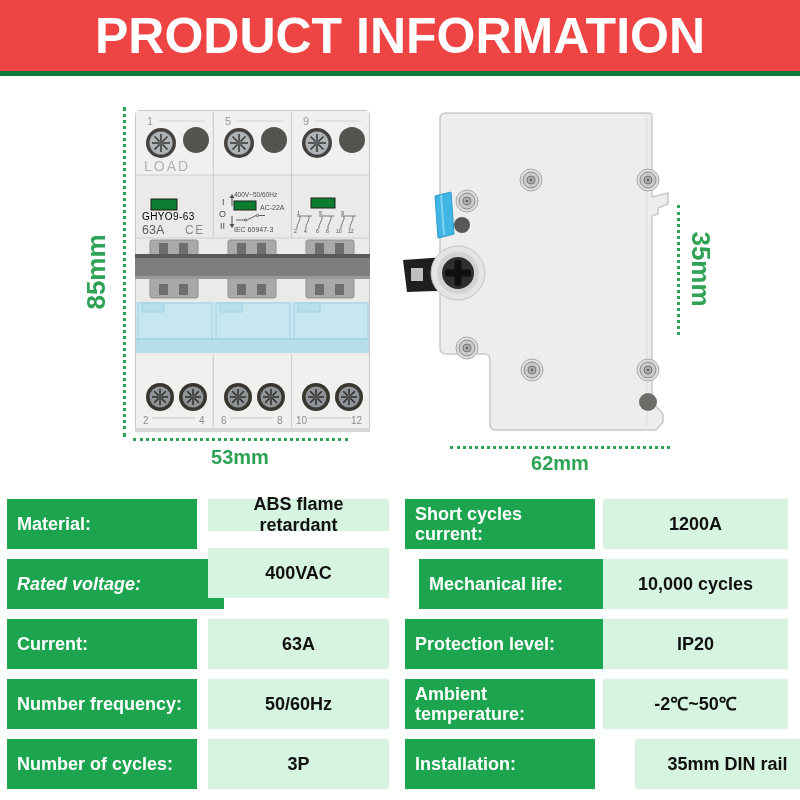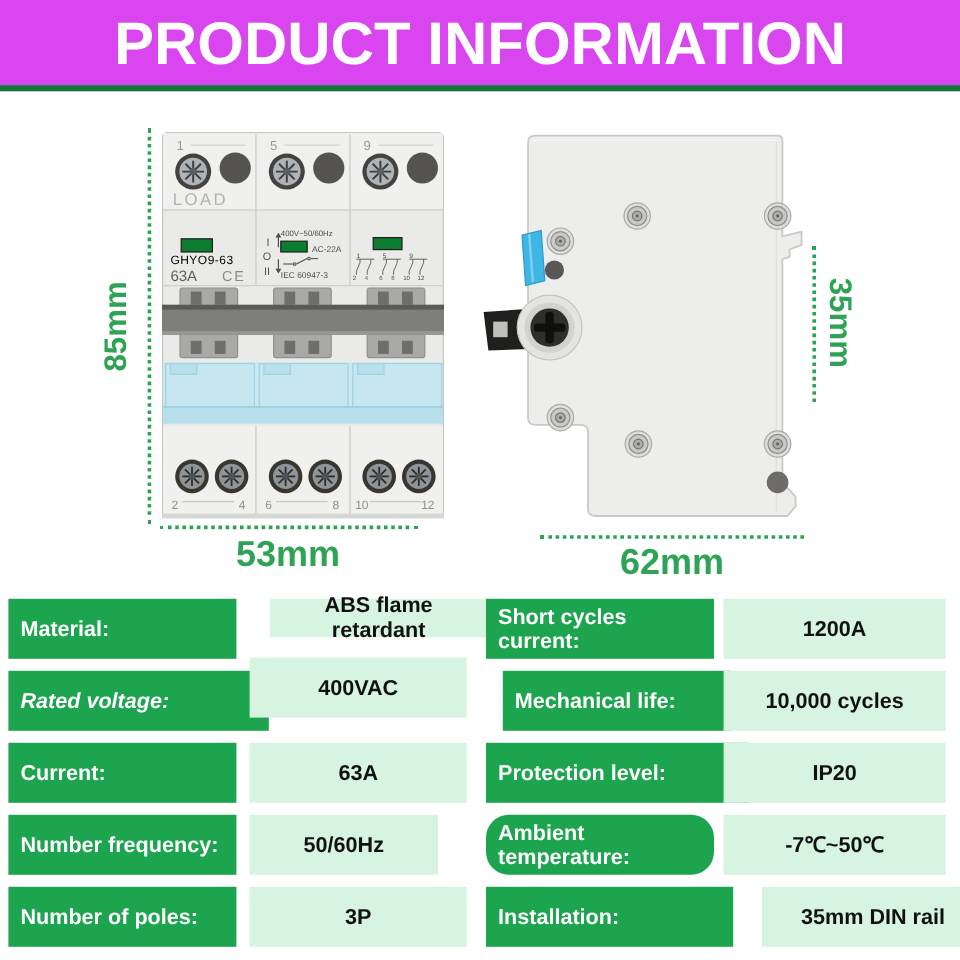--- a/index.html
+++ b/index.html
@@ -7,36 +7,36 @@
   body {
     position:relative; width:800px; height:800px; overflow:hidden;
     background:#ffffff;
     font-family:"Liberation Sans", sans-serif;
   }
   .abs { position:absolute; }
 
   
   .header {
     left:0; top:0; width:800px; height:76px;
-    background:#d946ef; border-bottom:5px solid #117A38;
+    background:#ef4444; border-bottom:5px solid #117A38;
     display:flex; align-items:center; justify-content:center;
   }
   .header-title {
     color:#ffffff; font-weight:bold; font-size:50px; letter-spacing:0px;
     text-align:center; white-space:nowrap;
   }
 
   
   .dot-v { width:0; border-left:3px dotted #2FA355; }
   .dot-h { height:0; border-top:3px dotted #2FA355; }
   .dim-label {
     color:#2FA355; font-weight:bold; text-align:center;
     white-space:nowrap;
   }
-  .dim-h { font-size:30px; width:120px; }
+  .dim-h { font-size:20px; width:120px; }
   .dim-v { font-size:26px; width:80px; height:28px; line-height:28px; }
 
   
   .spec-label {
     background:#1CA44F; color:#ffffff; font-weight:bold; font-size:18px;
     display:flex; align-items:center; padding-left:10px;
     line-height:1.12; white-space:pre-line;
   }
   .spec-value {
     background:#D7F4E0; color:#111111; font-weight:bold; font-size:18px;
@@ -270,43 +270,43 @@
 <div class="abs dot-h" style="left:133px; top:438px; width:215px;"></div>
 <div class="abs dim-label dim-h" style="left:180px; top:446px;">53mm</div>
 
 <div class="abs dot-v" style="left:677px; top:205px; height:130px;"></div>
 <div class="abs dim-label dim-v" style="left:661px; top:255px; transform:rotate(90deg);">35mm</div>
 
 <div class="abs dot-h" style="left:450px; top:446px; width:220px;"></div>
 <div class="abs dim-label dim-h" style="left:500px; top:452px;">62mm</div>
 
 <div class="abs spec-label" style="left:7px;  top:499px; width:190px; height:50px;">Material:</div>
-<div class="abs spec-value" style="left:208px; top:499px; width:181px; height:32px;margin-left:17px;">ABS flame
+<div class="abs spec-value" style="left:208px; top:499px; width:181px; height:32px;">ABS flame
 retardant</div>
 
 <div class="abs spec-label" style="left:7px;  top:559px; width:217px; height:50px;font-style:italic;">Rated voltage:</div>
 <div class="abs spec-value" style="left:208px; top:548px; width:181px; height:50px;">400VAC</div>
 
 <div class="abs spec-label" style="left:7px;  top:619px; width:190px; height:50px;">Current:</div>
 <div class="abs spec-value" style="left:208px; top:619px; width:181px; height:50px;">63A</div>
 
 <div class="abs spec-label" style="left:7px;  top:679px; width:190px; height:50px;">Number frequency:</div>
-<div class="abs spec-value" style="left:208px; top:679px; width:157px; height:50px;text-align:right;">50/60Hz</div>
-
-<div class="abs spec-label" style="left:7px;  top:739px; width:190px; height:50px;">Number of poles:</div>
+<div class="abs spec-value" style="left:208px; top:679px; width:181px; height:50px;text-align:right;">50/60Hz</div>
+
+<div class="abs spec-label" style="left:7px;  top:739px; width:190px; height:50px;">Number of cycles:</div>
 <div class="abs spec-value" style="left:208px; top:739px; width:181px; height:50px;">3P</div>
 
 <div class="abs spec-label" style="left:405px; top:499px; width:190px; height:50px;">Short cycles
 current:</div>
 <div class="abs spec-value" style="left:603px; top:499px; width:185px; height:50px;">1200A</div>
 
 <div class="abs spec-label" style="left:405px; top:559px; width:190px; height:50px;margin-left:14px;">Mechanical life:</div>
 <div class="abs spec-value" style="left:603px; top:559px; width:185px; height:50px;">10,000 cycles</div>
 
 <div class="abs spec-label" style="left:405px; top:619px; width:219px; height:50px;">Protection level:</div>
 <div class="abs spec-value" style="left:603px; top:619px; width:185px; height:50px;">IP20</div>
 
-<div class="abs spec-label" style="left:405px; top:679px; width:190px; height:50px;border-radius:19px;">Ambient
+<div class="abs spec-label" style="left:405px; top:679px; width:190px; height:50px;">Ambient
 temperature:</div>
-<div class="abs spec-value" style="left:603px; top:679px; width:185px; height:50px;">-7℃~50℃</div>
-
-<div class="abs spec-label" style="left:405px; top:739px; width:206px; height:50px;">Installation:</div>
+<div class="abs spec-value" style="left:603px; top:679px; width:185px; height:50px;">-2℃~50℃</div>
+
+<div class="abs spec-label" style="left:405px; top:739px; width:190px; height:50px;">Installation:</div>
 <div class="abs spec-value" style="left:603px; top:739px; width:185px; height:50px;margin-left:32px;">35mm DIN rail</div>
 
 </body></html>

